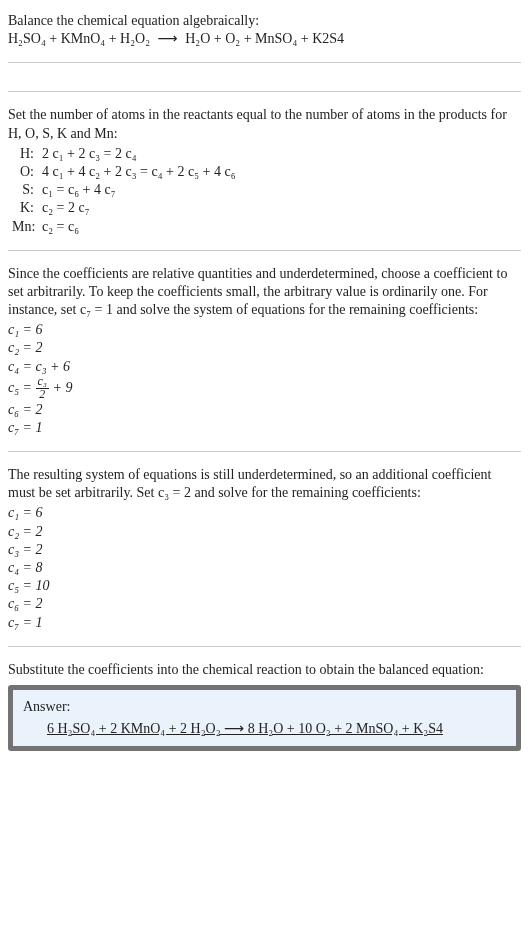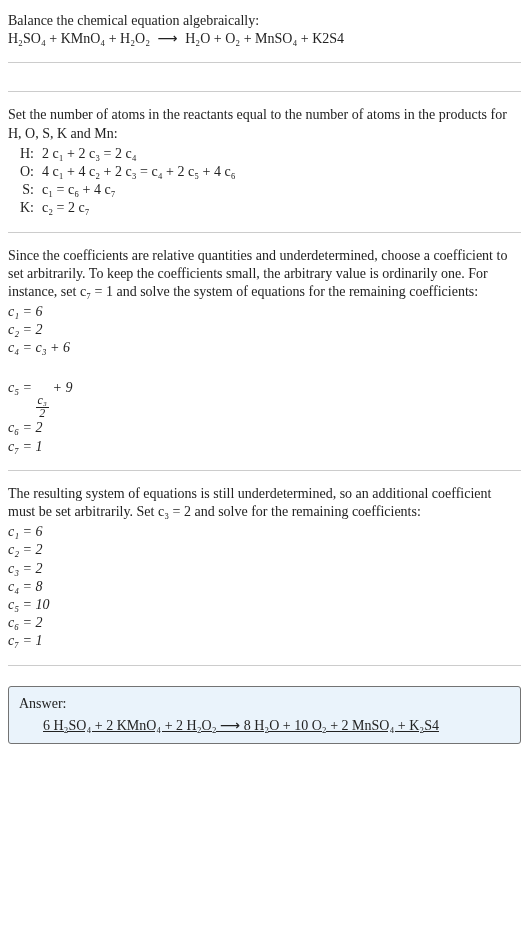--- a/index.html
+++ b/index.html
@@ -32,27 +32,26 @@
     .atom-eq { }
     .solns { margin-top: 2px; font-style: italic; }
     .soln-line { padding: 0; }
     .frac {
       display: inline-flex;
       flex-direction: column;
       align-items: center;
       vertical-align: middle;
       font-size: 0.85em;
       line-height: 1;
-      margin-top: 37px;
     }
     .frac .num { border-bottom: 1px solid #222; padding: 0 2px; }
     .frac .den { padding: 0 2px; }
     .answer-box {
       background: #eaf3fb;
-      border: 1px solid #737373;
+      border: 5px solid #737373;
       border-radius: 3px;
       padding: 8px 10px;
       margin-top: 6px;
     }
     .answer-label { margin-bottom: 4px; }
     .answer-eq { padding-left: 24px; text-decoration: underline; }
   </style>
 </head>
 <body>
 
@@ -84,20 +83,24 @@
       <div class="atom-eq">4 c₁ + 4 c₂ + 2 c₃ = c₄ + 2 c₅ + 4 c₆</div>
     </div>
     <div class="atom-row">
       <div class="atom-label">S:</div>
       <div class="atom-eq">c₁ = c₆ + 4 c₇</div>
     </div>
     <div class="atom-row">
       <div class="atom-label">K:</div>
       <div class="atom-eq">c₂ = 2 c₇</div>
     </div>
+    <div class="atom-row">
+      <div class="atom-label">Mn:</div>
+      <div class="atom-eq">c₂ = c₆</div>
+    </div>
   </div>
 </div>
 
 <hr>
 
 <div class="section">
   <div>Since the coefficients are relative quantities and underdetermined, choose a coefficient to set arbitrarily. To keep the coefficients small, the arbitrary value is ordinarily one. For instance, set c₇ = 1 and solve the system of equations for the remaining coefficients:</div>
   <div class="solns">
     <div class="soln-line">c₁ = 6</div>
     <div class="soln-line">c₂ = 2</div>
@@ -124,17 +127,18 @@
     <div class="soln-line">c₄ = 8</div>
     <div class="soln-line">c₅ = 10</div>
     <div class="soln-line">c₆ = 2</div>
     <div class="soln-line">c₇ = 1</div>
   </div>
 </div>
 
 <hr>
 
 <div class="section">
+  <div>Substitute the coefficients into the chemical reaction to obtain the balanced equation:</div>
   <div class="answer-box">
     <div class="answer-label">Answer:</div>
     <div class="answer-eq">6 H₂SO₄ + 2 KMnO₄ + 2 H₂O₂  ⟶  8 H₂O + 10 O₂ + 2 MnSO₄ + K₂S4</div>
   </div>
 </div>
 
 </body></html>

